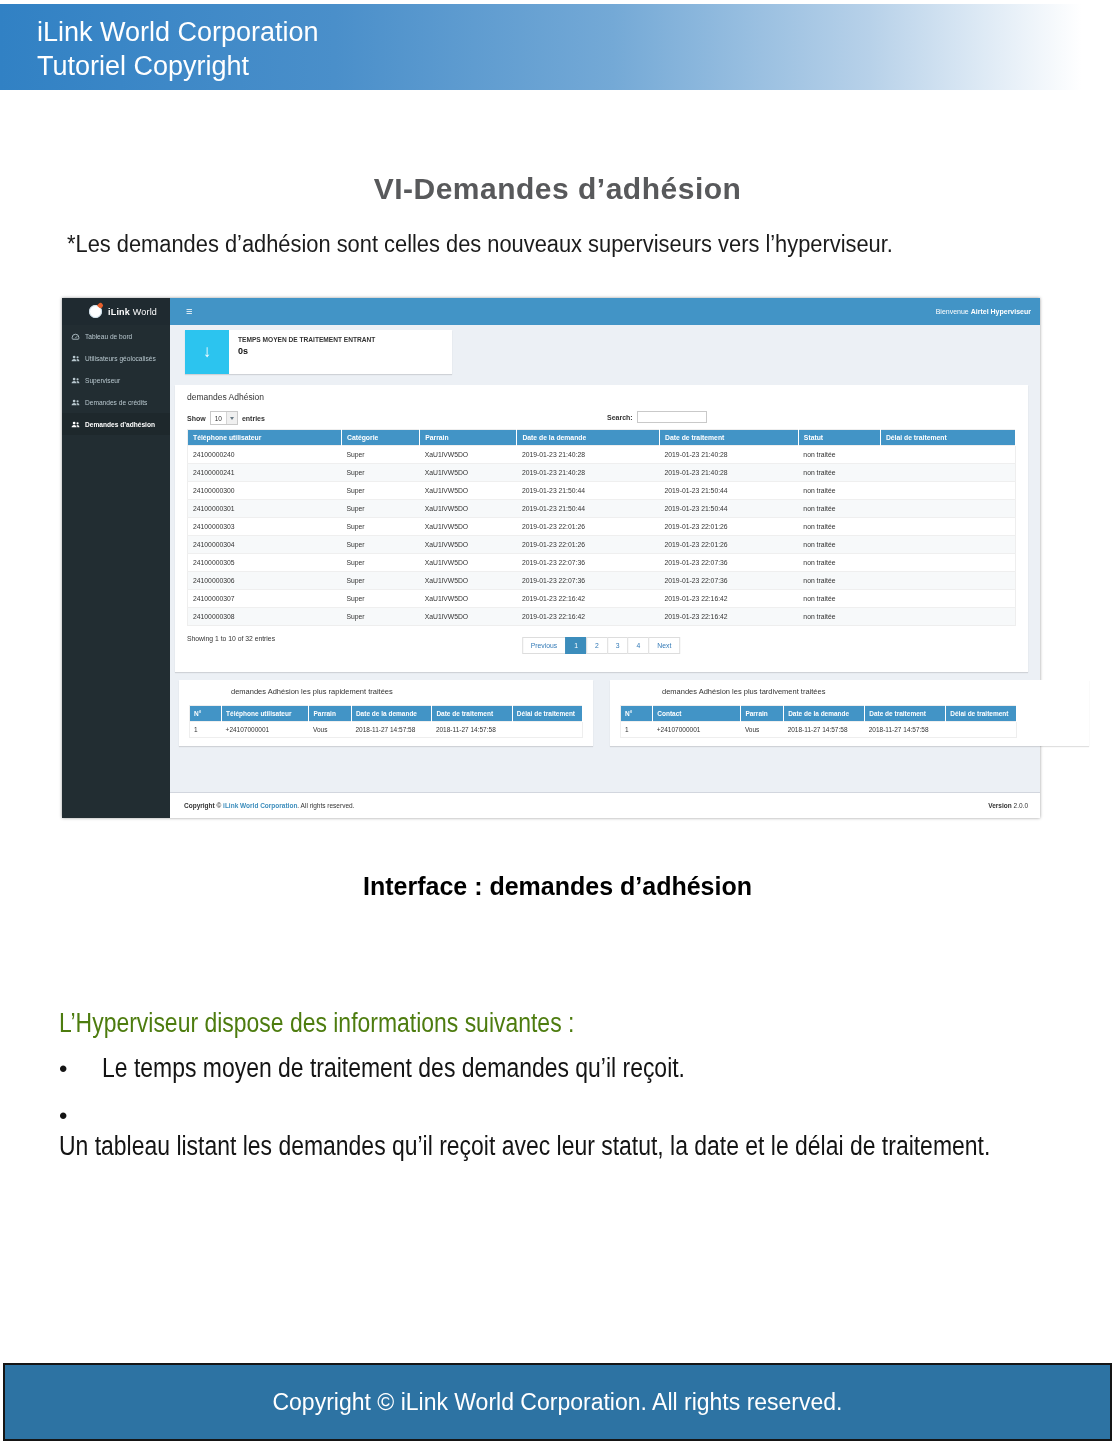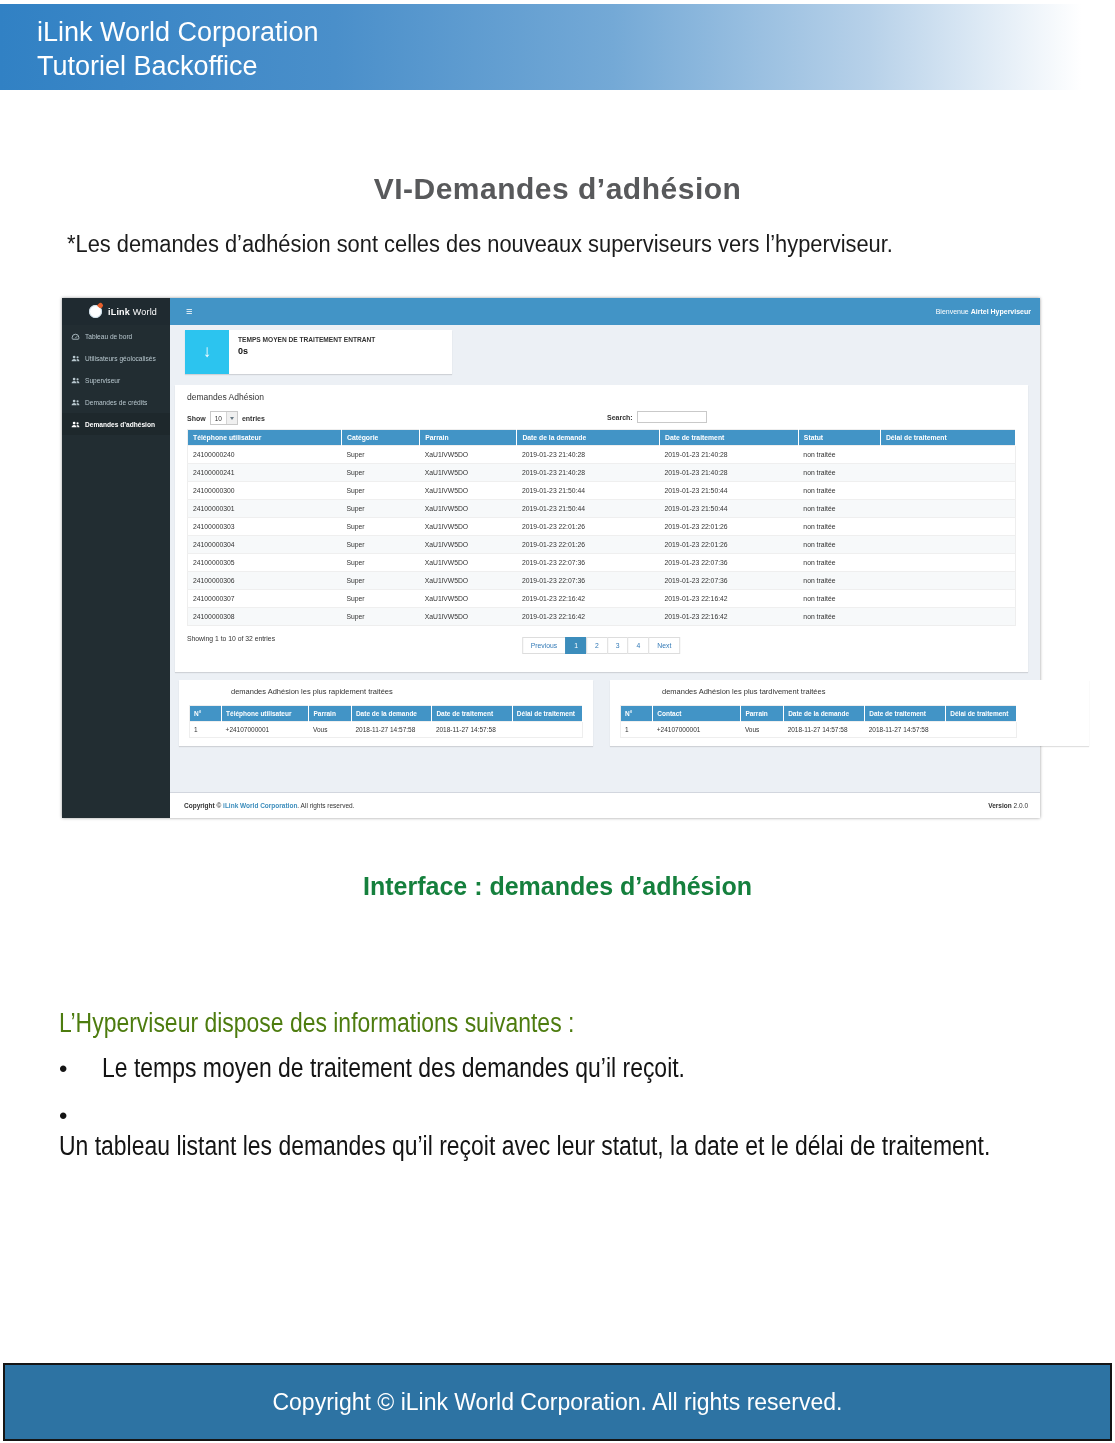--- a/index.html
+++ b/index.html
@@ -96,38 +96,38 @@
 
   .shot-footer{position:absolute;left:108px;right:0;bottom:0;height:25px;background:#fff;
        border-top:1px solid #d2d6de;font-size:6.5px;color:#333;}
   .shot-footer .left{position:absolute;left:14px;top:0;line-height:25px;}
   .shot-footer .right{position:absolute;right:12px;top:0;line-height:25px;}
   .shot-footer b{font-weight:bold;}
   .co-blue{color:#3c8dbc;font-weight:bold;}
 
   
   .caption{position:absolute;left:0;top:872px;width:100%;text-align:center;
-      font-size:25px;font-weight:bold;color:#15803d;}
+      font-size:25px;font-weight:bold;color:#000000;}
   .info-head{position:absolute;left:59px;top:1008px;font-size:27px;color:#4d7c0f;}
   .bullet{position:absolute;left:59px;font-size:27px;color:#141414;}
   .bullet .dot{display:inline-block;width:43px;font-size:24px;}
   .b1{top:1053px}.b2{top:1100px}.b3{top:1147px}
 
   
   .page-footer{position:absolute;left:3px;right:3px;top:1363px;height:74px;background:#2d73a3;
       border:2px solid #151515;color:#fff;text-align:center;line-height:74px;font-size:23px;}
 </style>
 </head>
 <body>
 
 <div class="page">
 
   <div class="doc-header">
     <div class="l1">iLink World Corporation</div>
-    <div class="l2">Tutoriel Backoffice</div>
+    <div class="l2">Tutoriel Copyright</div>
   </div>
 
   <div class="doc-title">VI-Demandes d’adhésion</div>
   <div class="doc-note"><span class="cond">*Les demandes d’adhésion sont celles des nouveaux superviseurs vers l’hyperviseur.</span></div>
 
   <div class="shot">
 
     <div class="navbar">
       <div class="logo">
         <span class="globe"></span>

